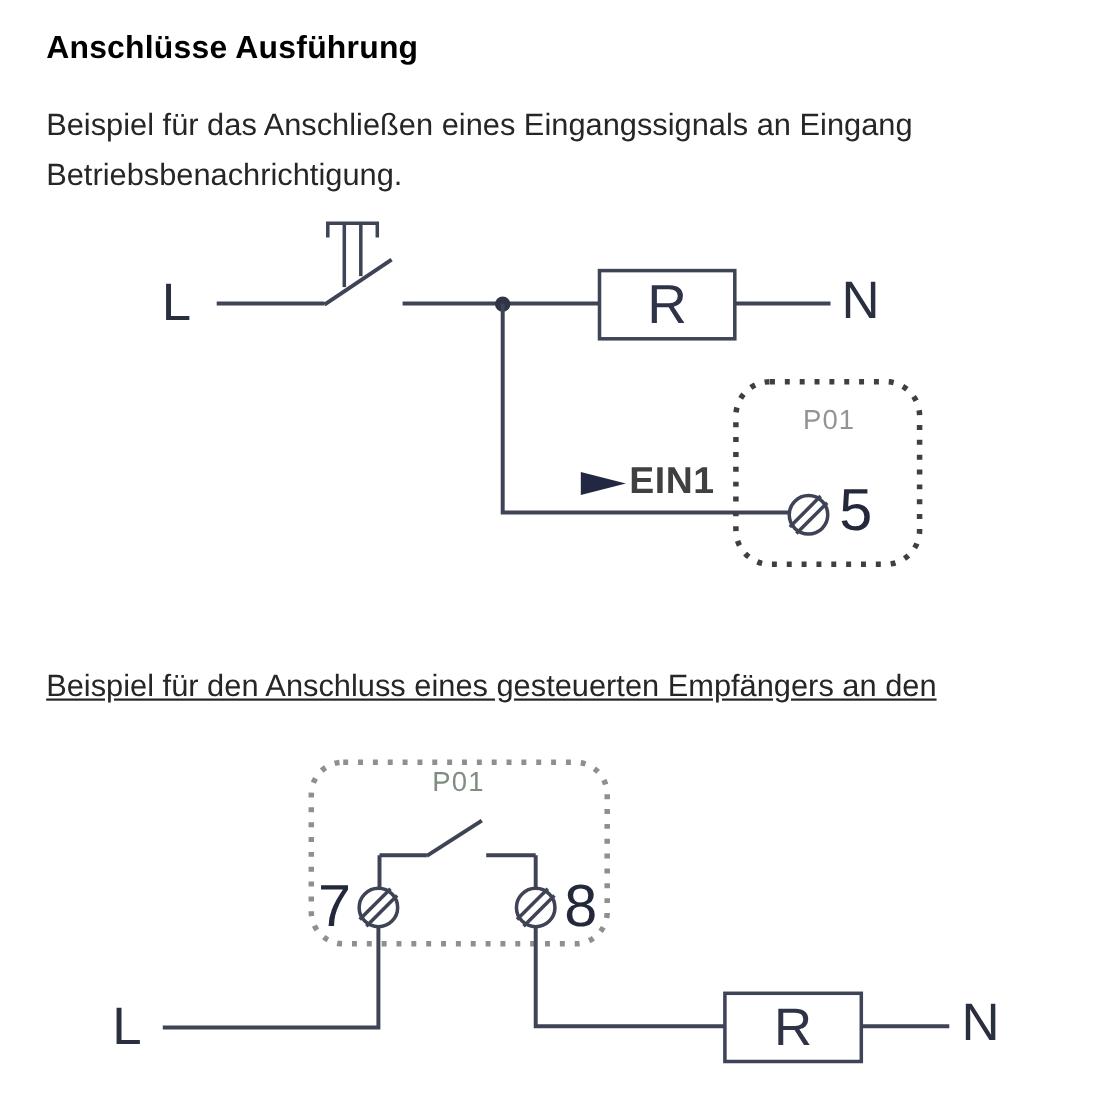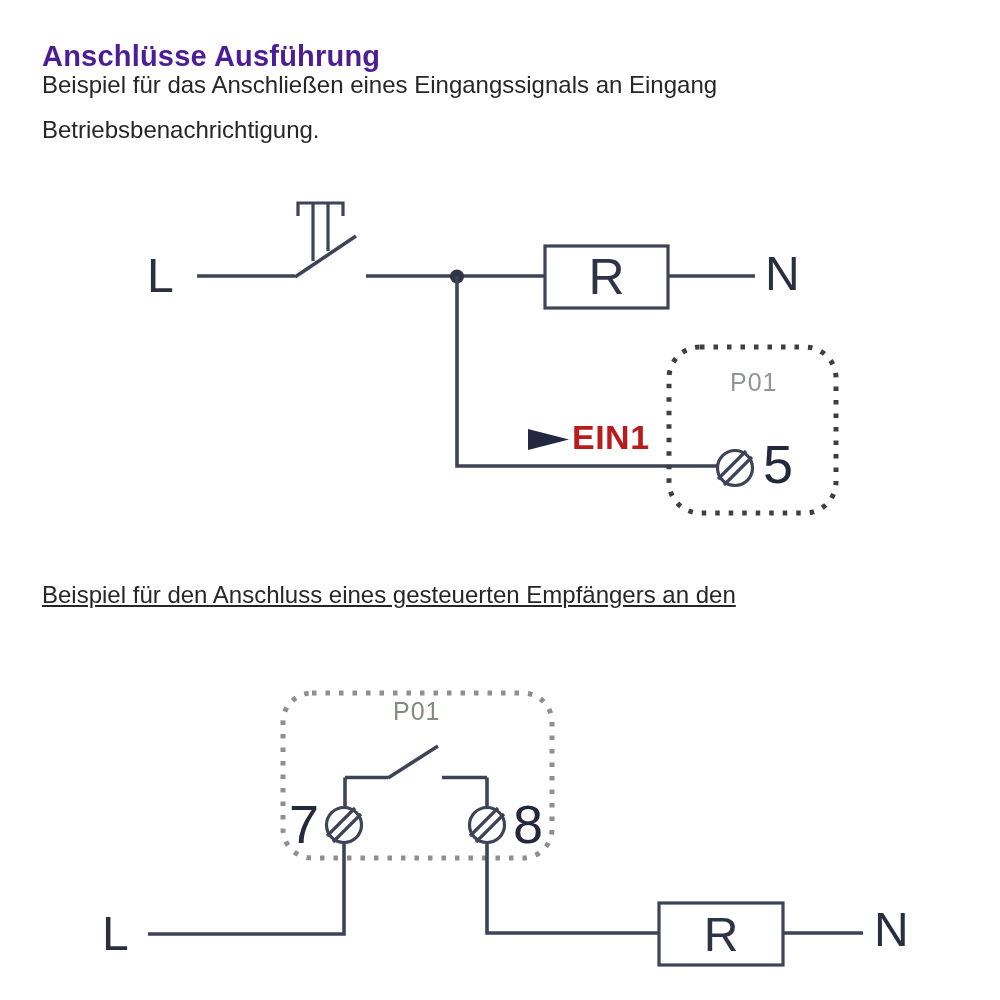--- a/index.html
+++ b/index.html
@@ -6,39 +6,39 @@
   html, body { background: #ffffff; }
   body {
     width: 1000px; height: 1000px;
     position: relative;
     font-family: "Liberation Sans", sans-serif;
     color: #1e1e1e;
     overflow: hidden;
   }
   .abs { position: absolute; }
   .heading {
-    left: 42px; top: 40px;
-    font-size: 29px; font-weight: 700; color: #4c1d95;
+    left: 42px; top: 28px;
+    font-size: 29px; font-weight: 700; color: #000000;
     white-space: nowrap; letter-spacing: 0.2px;
   }
-  .para { left: 42px; font-size: 24px; color: #262626; }
+  .para { left: 42px; font-size: 28px; color: #262626; margin-top: 29px; }
   .para .line { white-space: nowrap; height: 45px; line-height: 45px; }
   #para1 { top: 62px; }
   #para2 { top: 572px; text-decoration: underline; }
   svg.schematic { position: absolute; left: 0; top: 0; }
   .lbl {
     position: absolute; white-space: nowrap;
     color: #23283a; line-height: 1;
   }
   .lbl-terminal { font-size: 54px; color: #23283a; }
   .lbl-ln { font-size: 48px; color: #2a2f40; }
   .lbl-p01 { font-size: 25px; letter-spacing: 1px; }
   .p01-gray { color: #939496; }
   .p01-green { color: #7e8d7f; }
-  .lbl-ein1 { font-size: 34px; font-weight: 700; color: #b91c1c; letter-spacing: 0.5px; }
+  .lbl-ein1 { font-size: 34px; font-weight: 700; color: #404040; letter-spacing: 0.5px; }
   .rbox {
     position: absolute; display: flex;
     align-items: center; justify-content: center;
     font-size: 50px; color: #2e3347;
   }
 </style>
 </head>
 <body>
 
 <div class="abs heading">Anschlüsse Ausführung</div>

